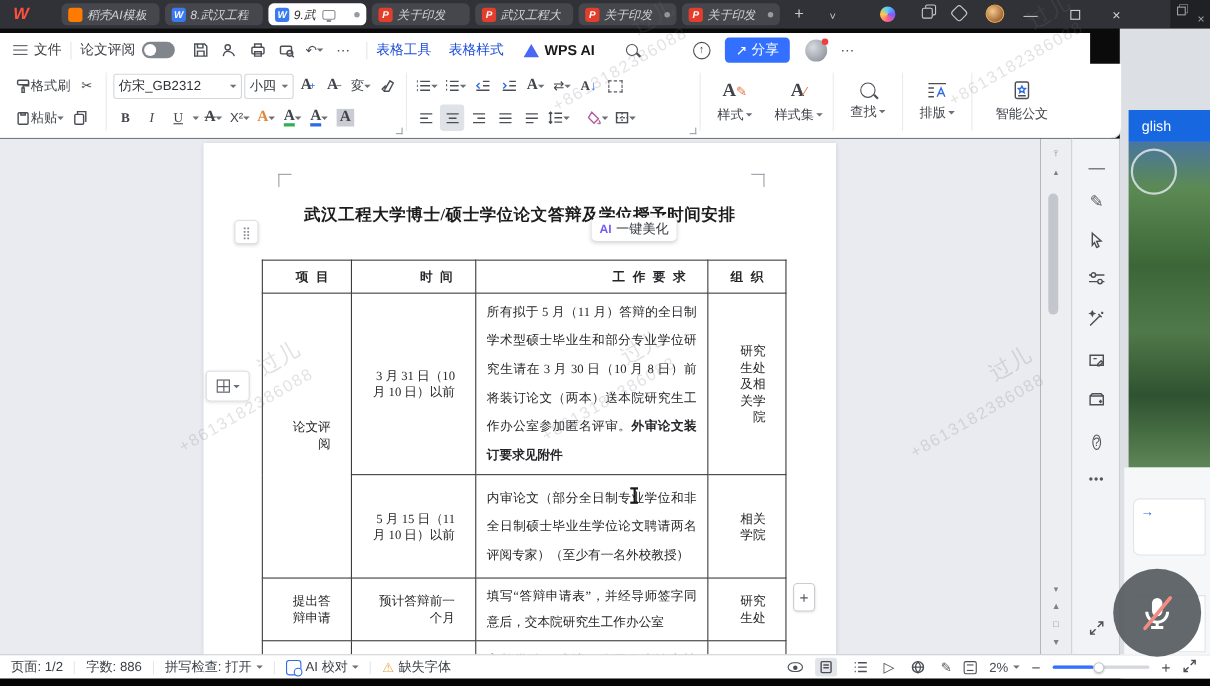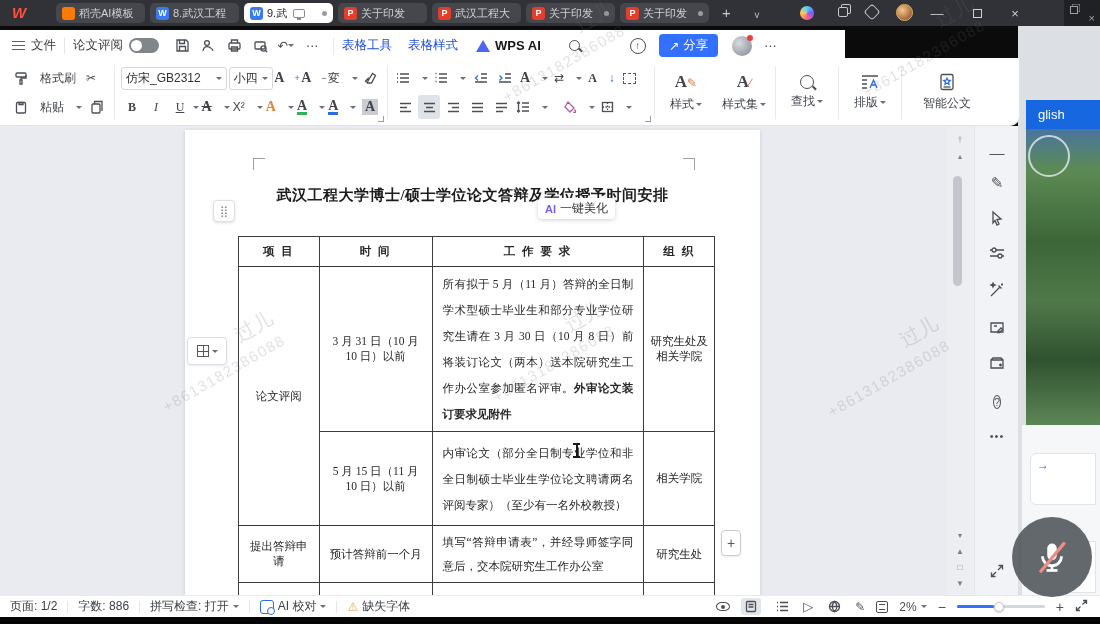--- a/index.html
+++ b/index.html
@@ -3,21 +3,21 @@
 <meta charset="utf-8">
 <style>
   * { margin:0; padding:0; box-sizing:border-box; }
   html,body { width:1100px; height:624px; }
   body { font-family:"Liberation Sans","DejaVu Sans",sans-serif; background:#000; overflow:hidden; }
   .screen { position:relative; width:1100px; height:624px; background:#0b0b0c; overflow:hidden; }
 
   
   .titlebar { position:absolute; left:0; top:0; width:1100px; height:26px; background:#313237; display:flex; align-items:center; }
   .wps-logo { position:absolute; left:12px; top:4px; font-weight:bold; font-style:italic; font-size:15px; color:#ff4f3e; }
-  .tab { position:absolute; top:3px; height:20px; width:89px; border-radius:5px; background:#46474d; display:flex; align-items:center; padding:0 6px; gap:4px; overflow:hidden; }
+  .tab { position:absolute; top:3px; height:20px; width:89px; border-radius:5px; background:#46474d; display:flex; align-items:center; padding:0 6px; gap:4px; overflow:hidden;font-style:italic; }
   .tab.active { background:#ffffff; }
   .tab .ticon { width:13px; height:13px; border-radius:3px; flex:none; display:flex; align-items:center; justify-content:center; font-size:9px; font-weight:bold; color:#fff; }
   .ticon.docer { background:#ff7a00; }
   .ticon.doc { background:#3a7af0; }
   .ticon.pdf { background:#e23e2b; }
   .tab .tlabel { font-size:11px; color:#d2d3d6; white-space:nowrap; overflow:hidden; }
   .tab.active .tlabel { color:#26282c; }
   .tab .dot { width:5px; height:5px; border-radius:50%; background:#9a9ba0; flex:none; margin-left:auto; }
   .mon { width:12px; height:9px; border:1px solid #8b8d93; border-radius:2px; position:relative; flex:none; margin-left:2px;}
   .mon:after{ content:""; position:absolute; left:3px; bottom:-3px; width:4px; height:2px; background:#8b8d93; }
@@ -26,21 +26,21 @@
   .stack-icon { position:absolute; top:7px; width:10px; height:10px; border:1.3px solid #c7c8cc; border-radius:2px; box-shadow:3px -3px 0 -1px #313237, 3px -3px 0 0 #c7c8cc; }
   .hex-icon { position:absolute; top:6px; width:12px; height:12px; border:1.3px solid #c7c8cc; border-radius:3px; transform:rotate(45deg); }
   .avatar-s { position:absolute; top:4px; width:17px; height:17px; border-radius:50%; background:radial-gradient(circle at 35% 35%, #f3c98a, #a5673d 70%, #4a2d18); border:1.5px solid #e9b24a; }
   .winbtn { position:absolute; top:0; width:30px; height:26px; color:#cfd0d4; display:flex; align-items:center; justify-content:center; font-size:13px; }
   .winbtn .sq { width:9px; height:9px; border:1.2px solid #cfd0d4; }
   .bgwin-ctrl { position:absolute; top:0; right:0; width:36px; height:26px; background:#202124; }
   .bgwin-ctrl .rest { position:absolute; left:6px; top:6px; width:8px; height:8px; border:1.1px solid #9fa1a6; box-shadow:2px -2px 0 -0.5px #202124,2px -2px 0 0 #9fa1a6; }
   .bgwin-ctrl .cl { position:absolute; right:5px; top:12px; color:#9fa1a6; font-size:11px; }
 
   
-  .menubar { position:absolute; left:0; top:30px; width:845px; height:32px; background:#fff; border-bottom:1px solid #eef0f2; display:flex; align-items:center; font-size:12.5px; color:#3a3d42; }
+  .menubar { position:absolute; left:0; top:30px; width:991px; height:32px; background:#fff; border-bottom:1px solid #eef0f2; display:flex; align-items:center; font-size:12.5px; color:#3a3d42; }
   .mb-sep { width:1px; height:16px; background:#e4e6e9; margin:0 8px; flex:none;}
   .hamb { width:13px; height:9px; border-top:1.4px solid #5c6066; border-bottom:1.4px solid #5c6066; position:relative; margin:0 6px 0 12px; }
   .hamb:after { content:""; position:absolute; left:0; top:2.8px; width:100%; height:1.4px; background:#5c6066; }
   .toggle { width:30px; height:15px; border-radius:8px; background:#81868d; position:relative; margin-left:6px; }
   .toggle:after { content:""; position:absolute; left:2px; top:2px; width:11px; height:11px; border-radius:50%; background:#fff; }
   .qicon { width:24px; height:22px; display:flex; align-items:center; justify-content:center; margin:0 1px; color:#4b4f55; }
   .menu-tabs { display:flex; gap:22px; margin-left:14px; }
   .mtab { position:relative; height:32px; display:flex; align-items:center; white-space:nowrap; color:#2f3237; }
   .mtab.active { color:#3370ff; font-weight:bold; }
   .mtab.active:after { content:""; position:absolute; left:50%; transform:translateX(-50%); bottom:1px; width:26px; height:3px; border-radius:2px; background:#3370ff; }
@@ -52,21 +52,21 @@
   .upcirc { width:16px; height:16px; border:1.4px solid #4b4f55; border-radius:50%; display:flex; align-items:center; justify-content:center; font-size:10px; color:#4b4f55; }
   .share-btn { height:23px; padding:0 10px; border-radius:4px; background:#3370ff; color:#fff; display:flex; align-items:center; gap:4px; font-size:12.5px; white-space:nowrap; }
   .avatar-m { width:20px; height:20px; border-radius:50%; background:radial-gradient(circle at 35% 35%, #d8dadf, #9aa0a8 70%, #5c636d); position:relative; }
   .avatar-m:after { content:""; position:absolute; right:-1px; top:-1px; width:6px; height:6px; border-radius:50%; background:#f03e3e; }
 
   
   .toolbar { position:absolute; left:0; top:58px; width:1020px; height:68px; background:#fff; border-bottom:1px solid #e2e4e8; border-right:1px solid #e2e4e8; border-radius:0 0 10px 0; display:flex; padding:4px 6px 2px 8px; }
   .tgroup { display:flex; flex-direction:column; justify-content:space-between; padding:2px 4px; position:relative; }
   .tgroup .trow { display:flex; align-items:center; gap:2px; height:28px; }
   .tg-sep { width:1px; background:#e8eaed; margin:4px 2px; }
-  .tbtn { height:24px; min-width:22px; display:flex; align-items:center; justify-content:center; gap:12px; border-radius:3px; color:#41454b; font-size:12px; padding:0 2px; white-space:nowrap; }
+  .tbtn { height:24px; min-width:22px; display:flex; align-items:center; justify-content:center; gap:0; border-radius:3px; color:#41454b; font-size:12px; padding:0 2px; white-space:nowrap; }
   .tbtn.sel { background:#dfe2e7; }
   .dd { width:0; height:0; border:3.2px solid transparent; border-top-color:#6b6f76; margin-top:3px; flex:none;}
   .combo { height:23px; border:1px solid #d4d7dc; border-radius:3px; display:flex; align-items:center; padding:0 4px; font-size:12px; color:#2f3237; gap:4px; white-space:nowrap; }
   .bigbtn { width:58px; display:flex; flex-direction:column; align-items:center; justify-content:center; gap:4px; font-size:12px; color:#41454b; }
   .bigbtn .lbl { display:flex; align-items:center; gap:2px; white-space:nowrap;}
   .glyphA { font-size:14px; font-weight:bold; font-family:"Liberation Serif",serif; }
   .ucolor { border-bottom:3px solid #2e6be6; line-height:13px; }
   .hcolor { border-bottom:3px solid #31b057; line-height:13px; }
   .charshade { background:#c9ccd2; padding:0 3px; }
   .dashbox { width:13px; height:11px; border:1px dashed #55595f; }
@@ -92,21 +92,21 @@
   .ai-draft { position:absolute; left:600px; top:22px; height:27px; background:#fff; border-radius:5px; box-shadow:0 1px 5px rgba(0,0,0,.16); display:flex; align-items:center; gap:6px; padding:0 10px; font-size:12.5px; color:#26282d; white-space:nowrap;}
   .ai-draft .bicon { width:15px; height:15px; border:1.6px solid #2e6be6; border-radius:3px; position:relative; }
   .ai-draft .bicon:after { content:"+"; position:absolute; right:-4px; bottom:-6px; color:#2e6be6; font-size:11px; font-weight:bold; background:#fff; }
   .tbl-float { position:absolute; left:187px; top:211px; width:40px; height:28px; background:#fff; border:1px solid #dcdfe4; border-radius:4px; box-shadow:0 1px 3px rgba(0,0,0,.10); display:flex; align-items:center; justify-content:center; gap:3px; }
   .grid-ic { width:12px; height:12px; border:1.2px solid #55595f; position:relative; }
   .grid-ic:before { content:""; position:absolute; left:0; top:5px; width:100%; height:1px; background:#55595f; }
   .grid-ic:after { content:""; position:absolute; left:5px; top:0; height:100%; width:1px; background:#55595f; }
 
   table.doc-table { position:absolute; left:53px; top:106px; width:477px; border-collapse:collapse; table-layout:fixed;
       font-family:"Liberation Serif","DejaVu Serif",serif; font-size:11.5px; color:#26262a; }
-  .doc-table td { border:1px solid #3c3c40; text-align:center; vertical-align:middle; padding:2px 6px; }
+  .doc-table td { border:1px solid #3c3c40; text-align:right; vertical-align:middle; padding:2px 18px; }
   .doc-table td.req { text-align:justify; padding:4px 10px; line-height:26px; }
   .doc-table tr.h td { font-weight:bold; letter-spacing:2px; }
   .add-row-btn { position:absolute; left:536px; top:400px; width:20px; height:26px; background:#fff; border:1px solid #c9ccd2; border-radius:4px; box-shadow:0 1px 2px rgba(0,0,0,.08); display:flex; align-items:center; justify-content:center; font-size:14px; color:#55595f; }
   .ibeam { position:absolute; left:387px; top:312px; width:9px; height:17px; }
   .ibeam .v { position:absolute; left:4px; top:2px; width:1.6px; height:13px; background:#17181a; }
   .ibeam:before,.ibeam:after { content:""; position:absolute; left:1px; width:7px; height:1.6px; background:#17181a; }
   .ibeam:before { top:1px; } .ibeam:after { bottom:1px; }
 
   
   .scrollbar { position:absolute; left:946px; top:126px; width:28px; height:469px; background:#eceef1; display:flex; flex-direction:column; align-items:center; font-size:8px; color:#7c8087; }

